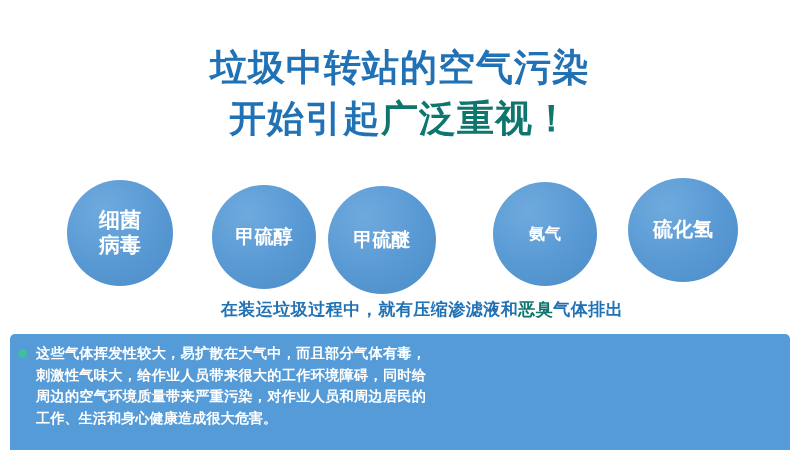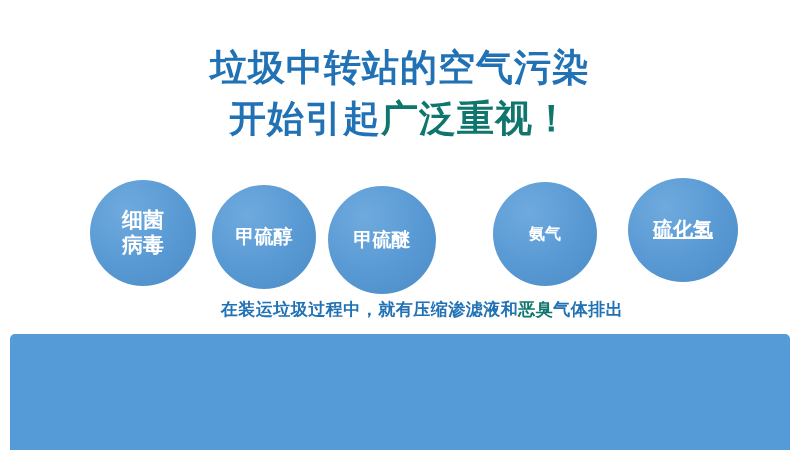--- a/index.html
+++ b/index.html
@@ -55,25 +55,25 @@
     background: radial-gradient(circle at 34% 28%, #6FAADD 0%, #5B9BD5 48%, #4A8CC6 100%);
     color: #ffffff;
     display: flex;
     align-items: center;
     justify-content: center;
     text-align: center;
     font-weight: bold;
     line-height: 1.18;
     box-sizing: border-box;
   }
-  .c1 { left: 90px;  top: 10px; width: 106px; height: 106px; font-size: 21px; }
+  .c1 { left: 67px;  top: 10px; width: 106px; height: 106px; font-size: 21px; }
   .c2 { left: 212px; top: 15px; width: 104px; height: 104px; font-size: 19px; }
   .c3 { left: 328px; top: 16px; width: 108px; height: 108px; font-size: 19px; }
   .c4 { left: 493px; top: 12px; width: 104px; height: 104px; font-size: 16px; }
-  .c5 { left: 628px; top: 8px;  width: 110px; height: 104px; font-size: 20px; text-decoration: underline; }
+  .c5 { left: 628px; top: 8px;  width: 110px; height: 104px; font-size: 20px; }
 
   .circle .lbl { padding: 0 6px; }
 
   
   .caption {
     position: absolute;
     top: 298px;
     left: 0;
     width: 800px;
     text-align: center;
@@ -157,17 +157,21 @@
     <div class="circle c5">
       <span class="lbl">硫化氢</span>
     </div>
 
   </div>
 
   <div class="caption"><span class="t-blue">在装运垃圾过程中，就有压缩渗滤液和</span><span class="t-red">恶臭</span><span class="t-blue">气体排出</span></div>
 
   <div class="panel">
 
+    <div class="col col-left">
+      <span class="bullet"></span>
+      <div class="body-text">这些气体挥发性较大，易扩散在大气中，而且部分气体有毒，刺激性气味大，给作业人员带来很大的工作环境障碍，同时给周边的空气环境质量带来严重污染，对作业人员和周边居民的工作、生活和身心健康造成很大危害。</div>
+    </div>
 
 
   </div>
 
 </div>
 
 </body></html>

